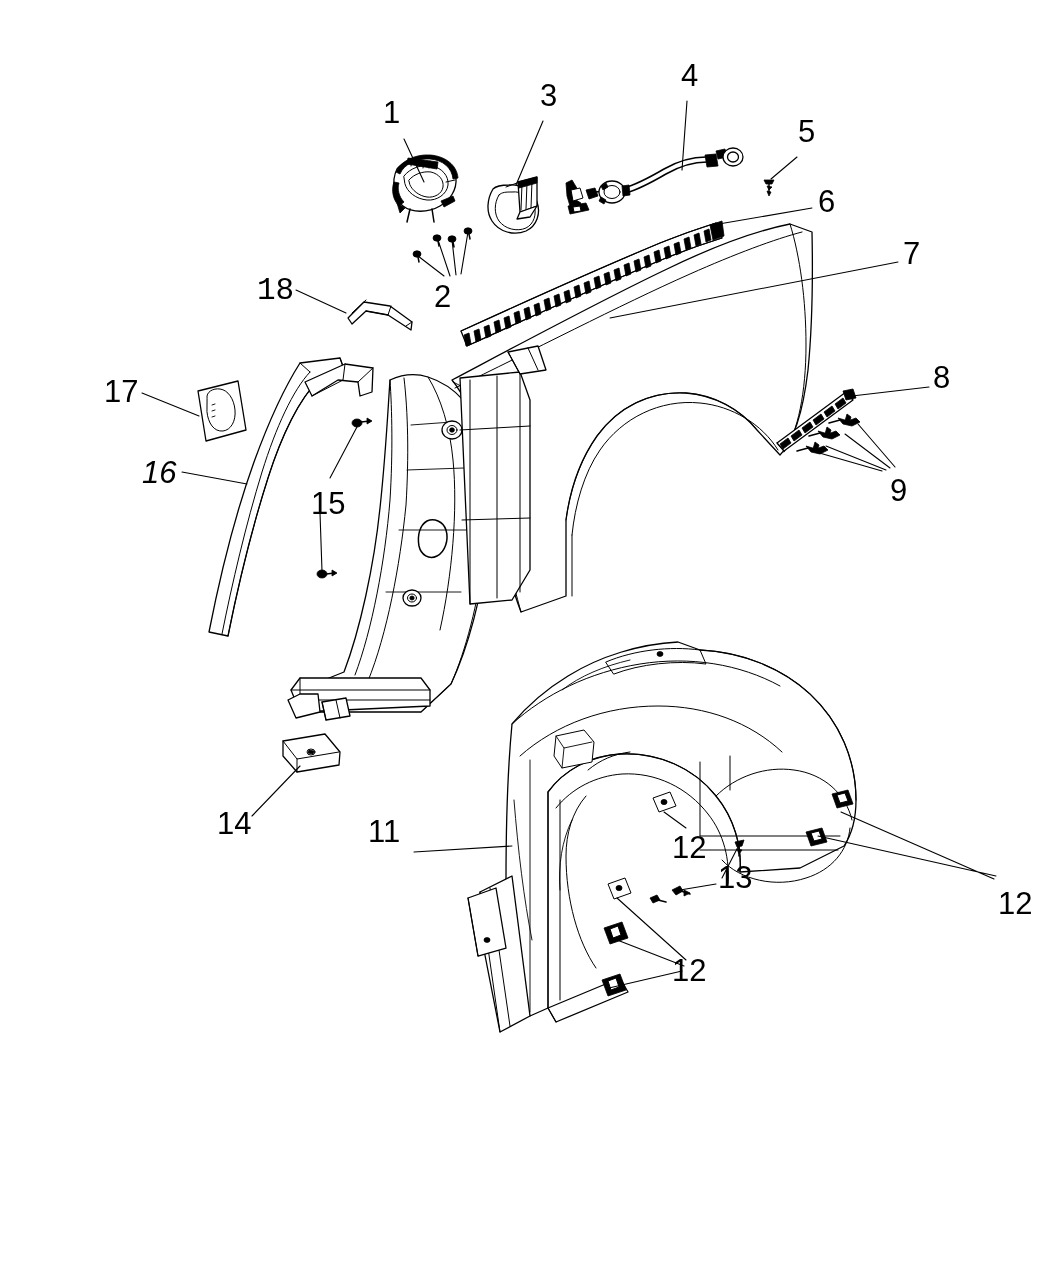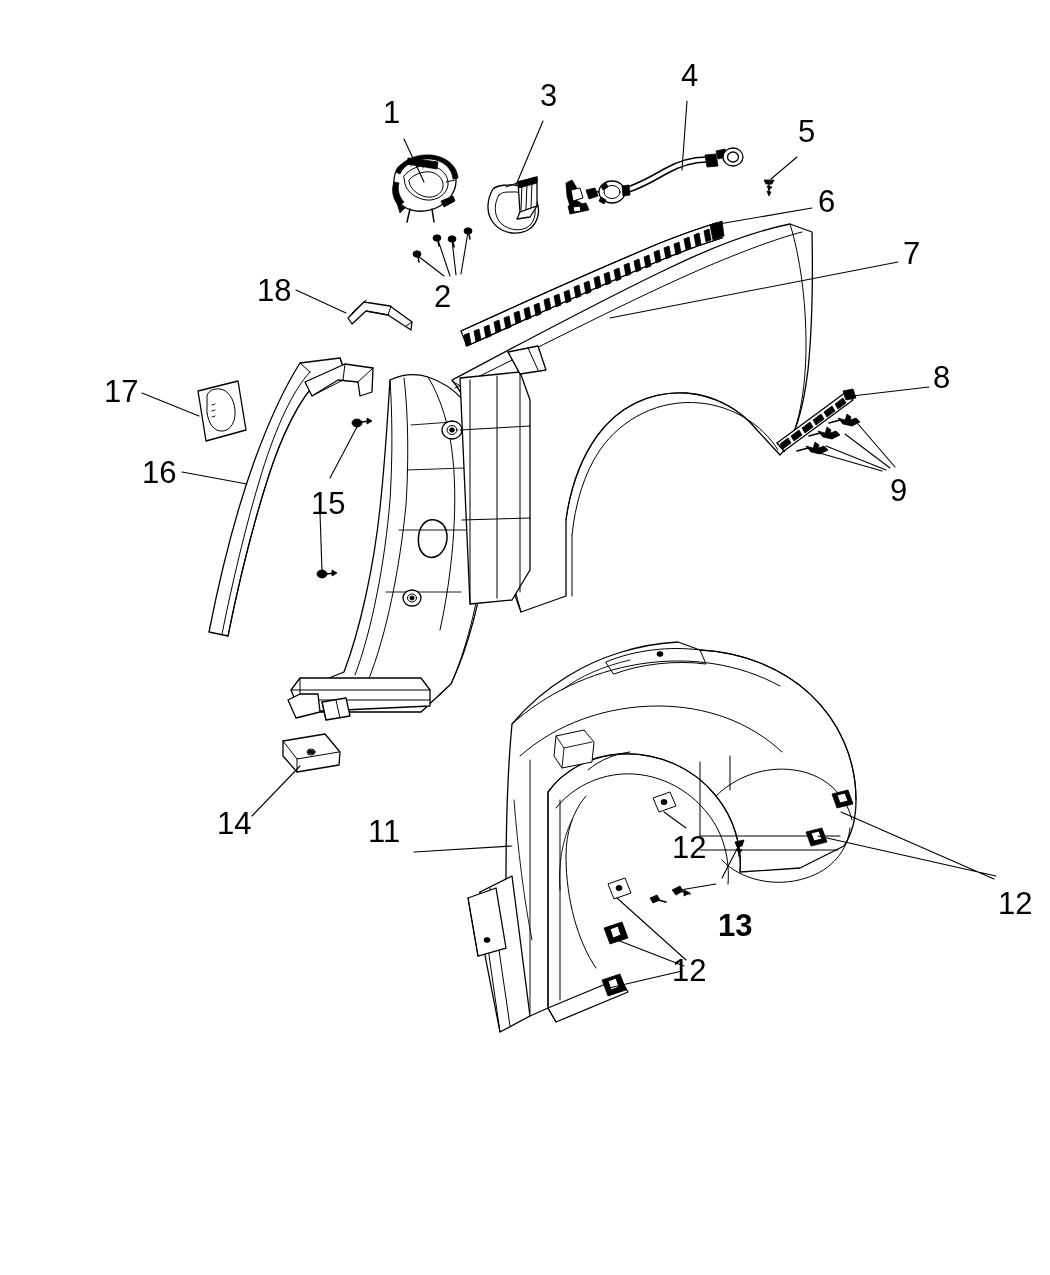--- a/index.html
+++ b/index.html
@@ -452,21 +452,21 @@
       <div class="callout-label" style="left: 681px; top: 60px;">4</div>
       <div class="callout-label" style="left: 798px; top: 116px;">5</div>
       <div class="callout-label" style="left: 818px; top: 186px;">6</div>
       <div class="callout-label" style="left: 903px; top: 238px;">7</div>
       <div class="callout-label" style="left: 933px; top: 362px;">8</div>
       <div class="callout-label" style="left: 890px; top: 475px;">9</div>
       <div class="callout-label" style="left: 368px; top: 816px;">11</div>
       <div class="callout-label" style="left: 672px; top: 832px;">12</div>
       <div class="callout-label" style="left: 998px; top: 888px;">12</div>
       <div class="callout-label" style="left: 672px; top: 955px;">12</div>
-      <div class="callout-label" style="left: 718px; top: 910px; font-weight: bold;">13</div>
+      <div class="callout-label" style="left: 718px; top: 862px;">13</div>
       <div class="callout-label" style="left: 217px; top: 808px; text-align: right;">14</div>
       <div class="callout-label" style="left: 311px; top: 488px; text-align: center;">15</div>
-      <div class="callout-label" style="left: 142px; top: 457px;">16</div>
+      <div class="callout-label" style="left: 142px; top: 457px; font-style: italic;">16</div>
       <div class="callout-label" style="left: 104px; top: 376px;">17</div>
-      <div class="callout-label" style="left: 257px; top: 275px;">18</div>
+      <div class="callout-label" style="left: 257px; top: 275px; font-family: Liberation Mono, monospace;">18</div>
     </div>
 
 </div>
 
 </body></html>

